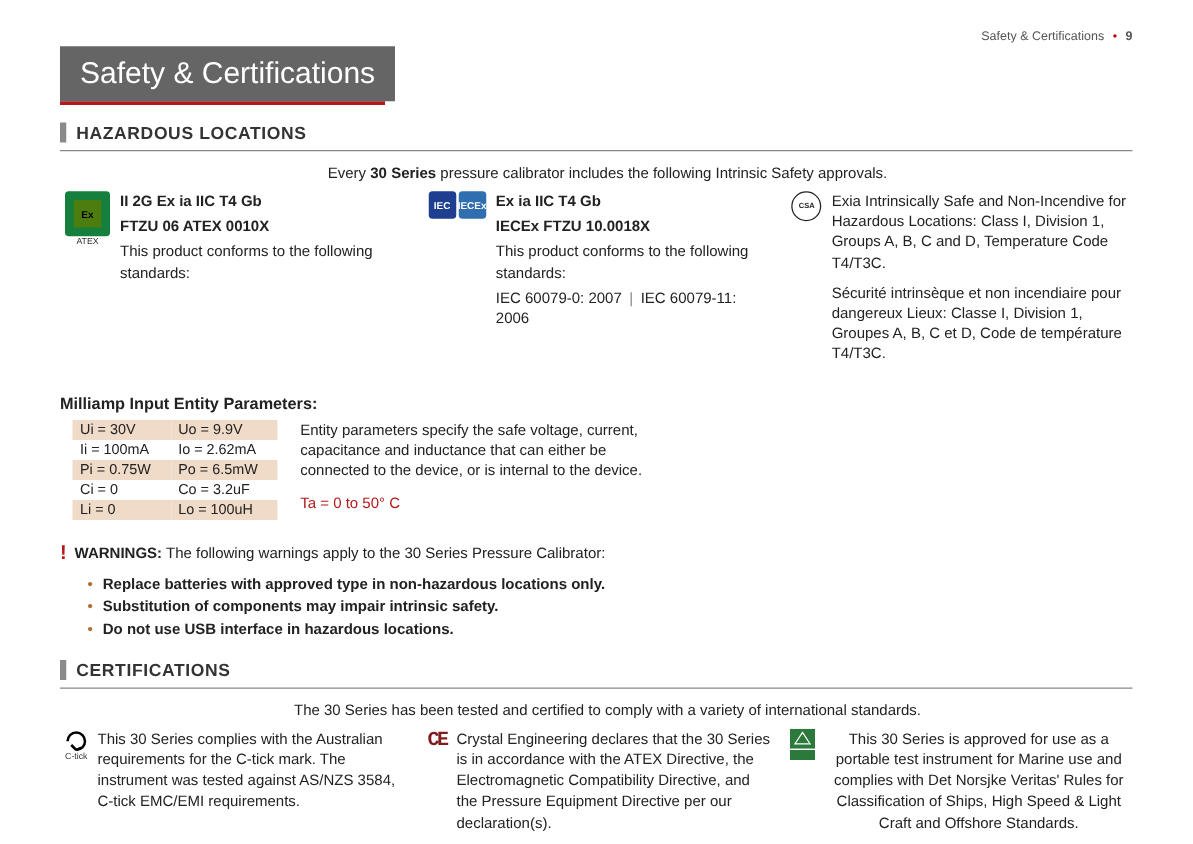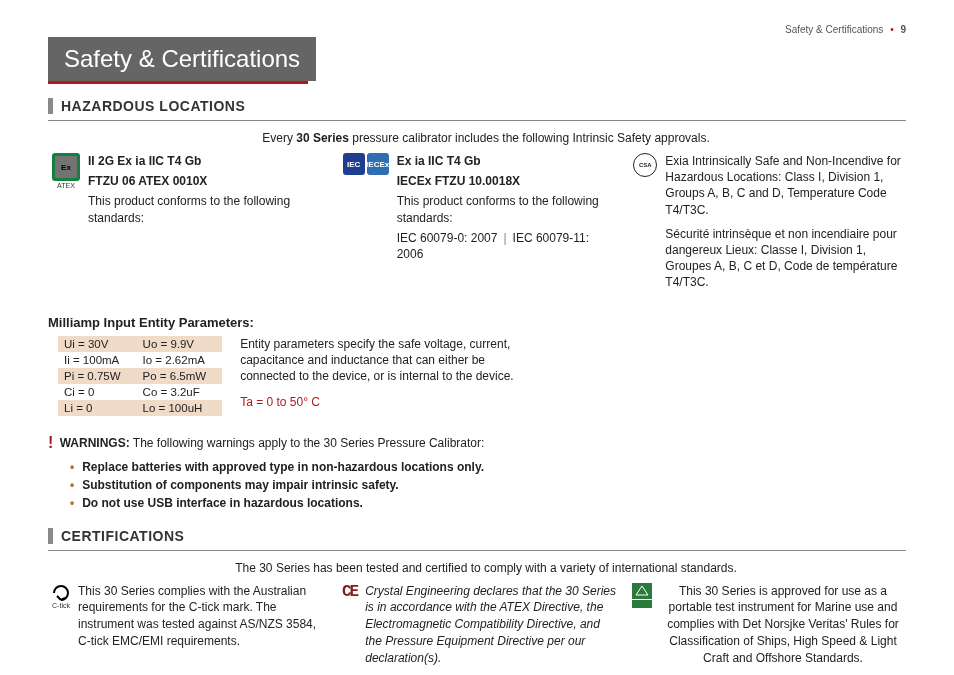--- a/index.html
+++ b/index.html
@@ -62,21 +62,21 @@
     height: 22px;
     border-radius: 3px;
     display: flex;
     align-items: center;
     justify-content: center;
     font-size: 8px;
     font-weight: bold;
     color: #fff;
   }
   .icon-text { font-size: 7px; text-align:center; color:#333; margin-top:1px; }
-  .atex { background: #737373; color:#000; border:3px solid #15803d; }
+  .atex { background: #4d7c0f; color:#000; border:7px solid #15803d; }
   .iec  { background: #1e3f8f; }
   .csa  { background: #fff; color:#222; border:1px solid #222; border-radius:50%; font-size:6px; display:flex; align-items:center; justify-content:center; }
   .colcontent p { margin: 0 0 4px 0; line-height: 1.35; }
   .std-sep { color:#888; margin:0 6px; }
   .subhead { font-weight:700; font-size:13px; margin:20px 0 6px 0; }
   .entity-block { display:flex; gap:18px; margin-left:10px; align-items:flex-start; }
   table.entity {
     border-collapse: collapse;
     font-size: 11.5px;
   }
@@ -207,21 +207,21 @@
           <path d="M2 10 A7 7 0 1 1 9 17" fill="none" stroke="#000" stroke-width="2"></path>
           <path d="M9 17 L5 13 M9 17 L13 15" stroke="#000" stroke-width="2" fill="none"></path>
         </svg>
       <div class="icon-text">C-tick</div>
     </div>
     <div style="line-height:1.4;">This 30 Series complies with the Australian requirements for the C-tick mark. The instrument was tested against AS/NZS 3584, C-tick EMC/EMI requirements.</div>
   </div>
 
   <div class="certcol">
     <div class="ce-mark">CE</div>
-    <div style="line-height:1.4;font-style:italic;">Crystal Engineering declares that the 30 Series is in accordance with the ATEX Directive, the Electromagnetic Compatibility Directive, and the Pressure Equipment Directive per our declaration(s).</div>
+    <div style="line-height:1.4;">Crystal Engineering declares that the 30 Series is in accordance with the ATEX Directive, the Electromagnetic Compatibility Directive, and the Pressure Equipment Directive per our declaration(s).</div>
   </div>
 
   <div class="certcol">
     <div class="dnv-stack">
       <svg width="20" height="16">
           <rect x="0" y="0" width="20" height="16" fill="#2b7a3b"></rect>
           <path d="M4 12 L10 3 L16 12 Z" fill="none" stroke="#fff" stroke-width="1"></path>
         </svg>
       <svg width="20" height="8" style="margin-top:1px;">
           <rect width="20" height="8" fill="#2b7a3b"></rect>

